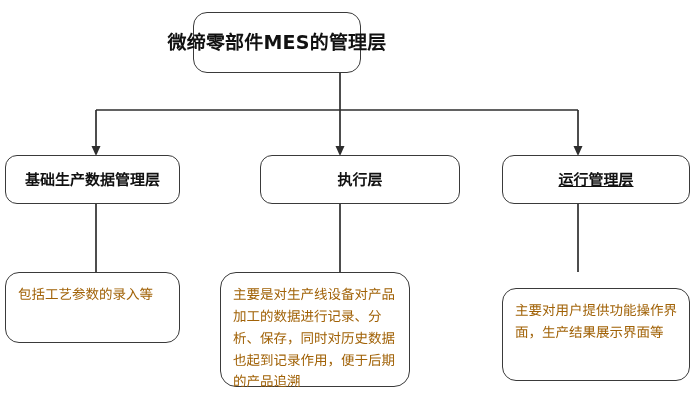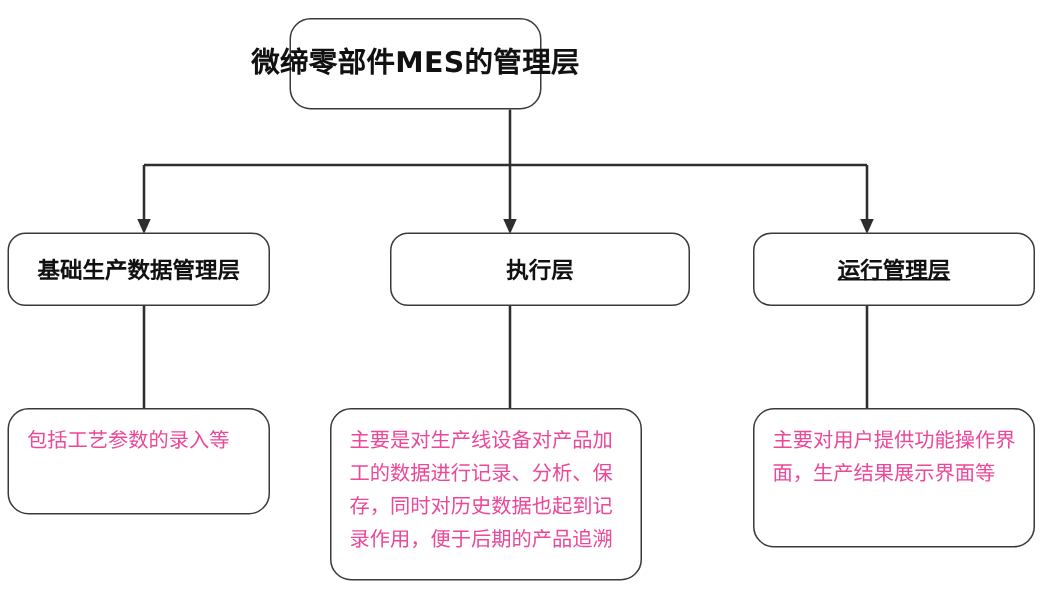--- a/index.html
+++ b/index.html
@@ -60,27 +60,27 @@
     border-radius: 14px;
     align-items: flex-start;
     justify-content: flex-start;
     padding: 11px 12px 10px 12px;
   }
   .node-desc .label {
     font-size: 13.5px;
     font-weight: 400;
     line-height: 1.62;
     text-align: left;
-    color: #ec4899;
+    color: #a16207;
     display: block;
     width: 100%;
   }
   .desc-left  { left: 5px;   top: 272px; width: 175px; height: 71px; }
-  .desc-mid   { left: 220px; top: 272px; width: 208px; height: 115px; }
-  .desc-right { left: 502px; top: 272px; width: 188px; height: 93px; }
+  .desc-mid   { left: 220px; top: 272px; width: 190px; height: 115px; border-radius: 16px; }
+  .desc-right { left: 502px; top: 288px; width: 188px; height: 93px; }
 
   .edges {
     position: absolute;
     left: 0;
     top: 0;
     width: 700px;
     height: 400px;
     pointer-events: none;
   }
   .edges line, .edges polyline {

